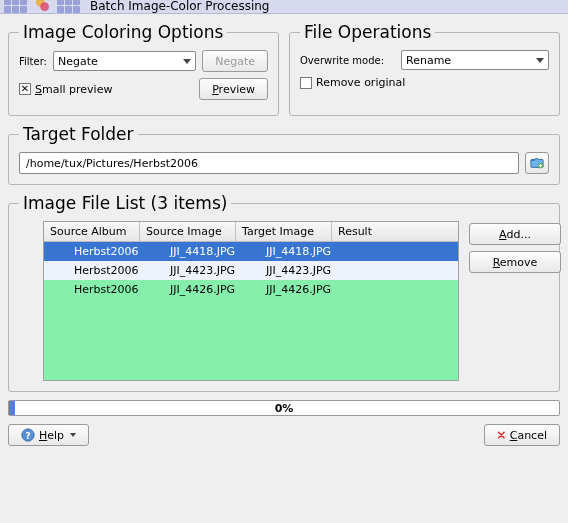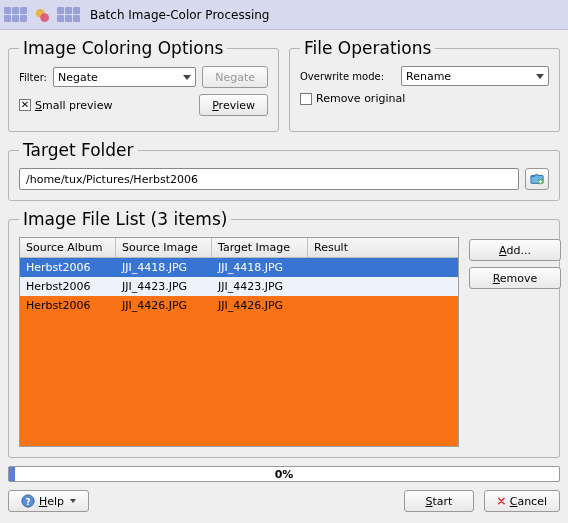--- a/index.html
+++ b/index.html
@@ -6,23 +6,23 @@
   body {
     margin: 0;
     font-family: "DejaVu Sans", "Liberation Sans", Arial, sans-serif;
     font-size: 11px;
     background: #efefef;
     color: #000;
     width: 568px;
   }
   .titlebar {
     background: #d7d9ef;
-    height: 30px;
+    height: 14px;
     display: flex;
-    align-items: center;
+    align-items: flex-end;
     padding: 0 4px;
     gap: 6px;
     border-bottom: 1px solid #b8bad6;
   }
   .tb-sq {
     width: 7px; height: 7px; background: #9aa1d8; border-radius: 1px;
   }
   .tb-grid {
     display: grid; grid-template-columns: repeat(3,7px); grid-auto-rows:7px; gap:1px;
   }
@@ -93,36 +93,36 @@
     flex:1; border:1px solid #888; background:#fff; height:22px;
     display:flex; align-items:center; padding:0 6px; border-radius:2px;
   }
   .icon-btn {
     width:24px; height:22px; border:1px solid #999; border-radius:3px;
     background: linear-gradient(#fdfdfd,#e8e8e8);
     display:flex; align-items:center; justify-content:center;
   }
   .filelist-wrap { display:flex; gap:10px; }
   .table-container {
-    border:1px solid #a0a0a0; background:#f97316; flex:1;
-    display:flex; flex-direction:column; height:210px;
+    border:1px solid #a0a0a0; background:#86efac; flex:1;
+    display:flex; flex-direction:column; height:160px;margin-left:24px;
   }
   .thead { display:flex; background: linear-gradient(#f8f8f8,#e6e6e6); border-bottom:1px solid #bbb; }
   .th, .td {
     padding: 3px 6px; font-size:11px;
   }
   .th {
     border-right:1px solid #c2c2c2;
   }
   .col-album { width: 96px; }
   .col-source { width: 96px; }
   .col-target { width: 96px; }
   .col-result { flex:1; }
   .tbody { flex:1; overflow:auto; }
-  .trow { display:flex; }
+  .trow { display:flex;padding-left:24px; }
   .trow.selected { background:#3874d1; color:#fff; }
   .trow.alt { background:#eef3fb; }
   .side-btns { display:flex; flex-direction:column; gap:6px; width:80px; padding-top:2px;}
   .side-btns .btn { width:92px; justify-content:center; }
   .progress {
     border:1px solid #999; background:#fff; height:16px; border-radius:2px;
     position:relative; margin-bottom:8px;
   }
   .progress-bar {
     position:absolute; left:0; top:0; bottom:0; width:1%;
@@ -279,23 +279,20 @@
   <div class="bottom-row">
     <div class="btn">
       <svg class="icon-svg" viewBox="0 0 16 16">
         <circle cx="8" cy="8" r="7" fill="#5a8fd6" stroke="#2a5a9a"></circle>
         <text x="8" y="12" font-size="10" text-anchor="middle" fill="#fff" font-weight="bold">?</text>
       </svg>
       <span class="underline-first">Help</span>
       <span style="width:0;height:0;border-left:3px solid transparent;border-right:3px solid transparent;border-top:4px solid #444;margin-left:2px;"></span>
     </div>
     <div class="bottom-right">
-      <div class="btn" style="width:70px">
-        <span class="underline-first">Start</span>
-      </div>
       <div class="btn" style="width:76px">
         <svg class="icon-svg" viewBox="0 0 16 16">
           <path d="M3 3 L13 13 M13 3 L3 13" stroke="#d33" stroke-width="3" stroke-linecap="round"></path>
         </svg>
         <span class="underline-first">Cancel</span>
       </div>
     </div>
   </div>
 
 </div>

